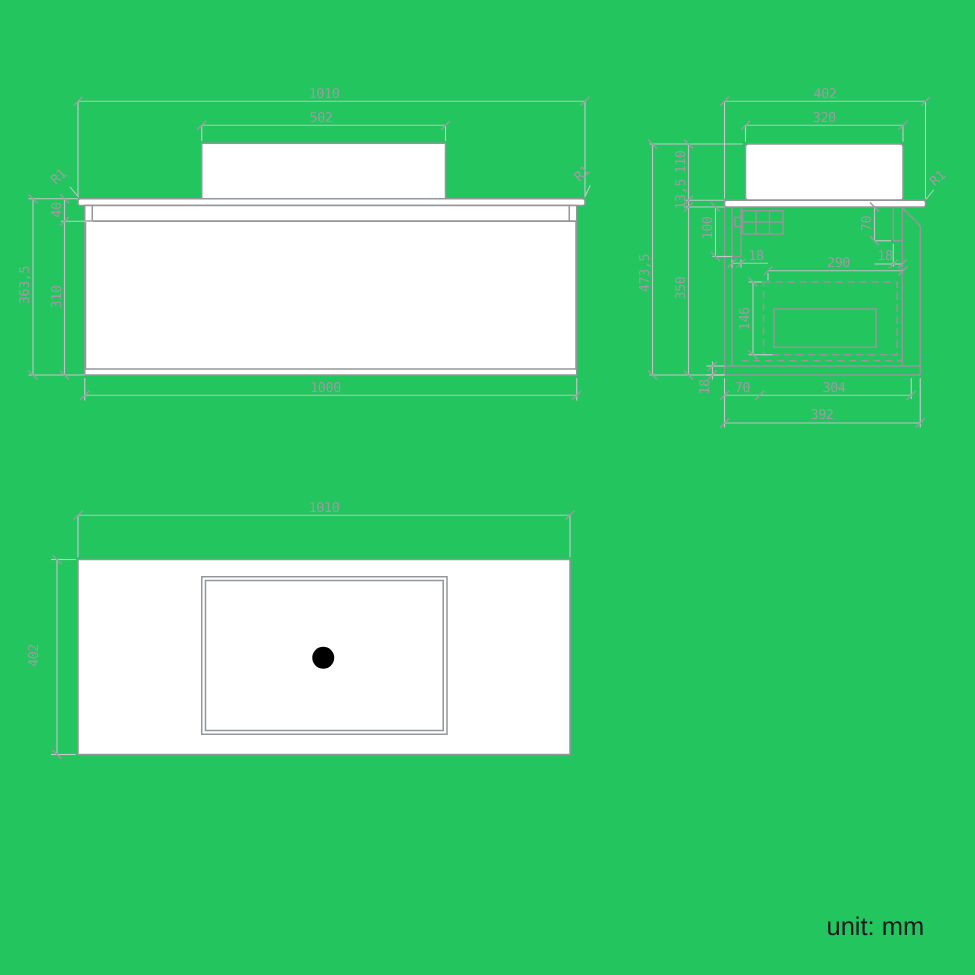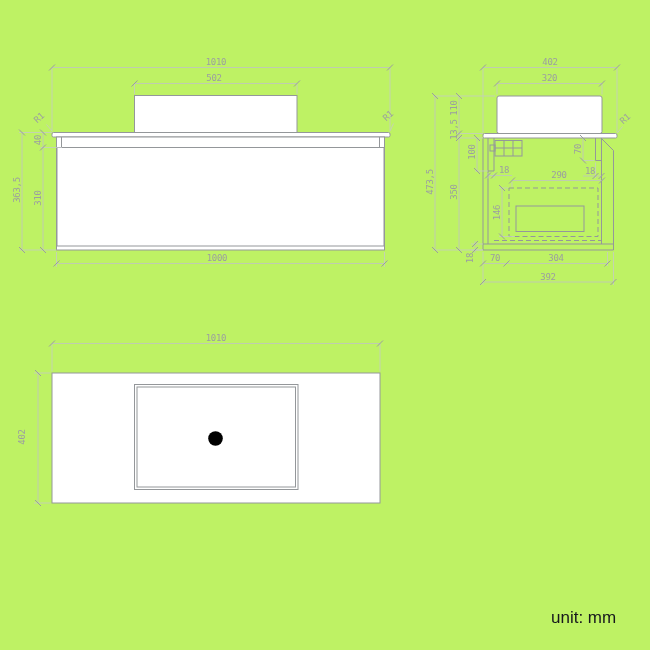--- a/index.html
+++ b/index.html
@@ -1,16 +1,16 @@
 <!DOCTYPE html>
 <html><head>
 <meta charset="utf-8">
 <style>
   html,body{margin:0;padding:0;background:#ffffff;}
-  .canvas{position:relative;width:650px;height:650px;background:#bef264;overflow:hidden;text-align:right;}
+  .canvas{position:relative;width:650px;height:650px;background:#22c55e;overflow:hidden;text-align:right;}
   svg{display:block;}
   .obj line,.obj rect,.obj path{stroke:#94979a;stroke-width:1;fill:none;}
   .obj .fill{fill:#ffffff;}
   .thin{stroke:#aaadb0;stroke-width:0.9;fill:none;}
   .dash{stroke:#b5b8bb;stroke-width:0.9;fill:none;stroke-dasharray:5 3;}
   .ext line{stroke:#c6c8cb;stroke-width:0.75;}
   .dimln{stroke:#bfc1c4;stroke-width:0.8;fill:none;}
   .tickln{stroke:#9a9da0;stroke-width:1;}
   .dimtext{font-family:"DejaVu Sans Mono",monospace;font-size:9px;fill:#9b9ea1;letter-spacing:-0.3px;}
   .unit{font-family:"Liberation Sans",sans-serif;font-size:17px;fill:#17181d;}

